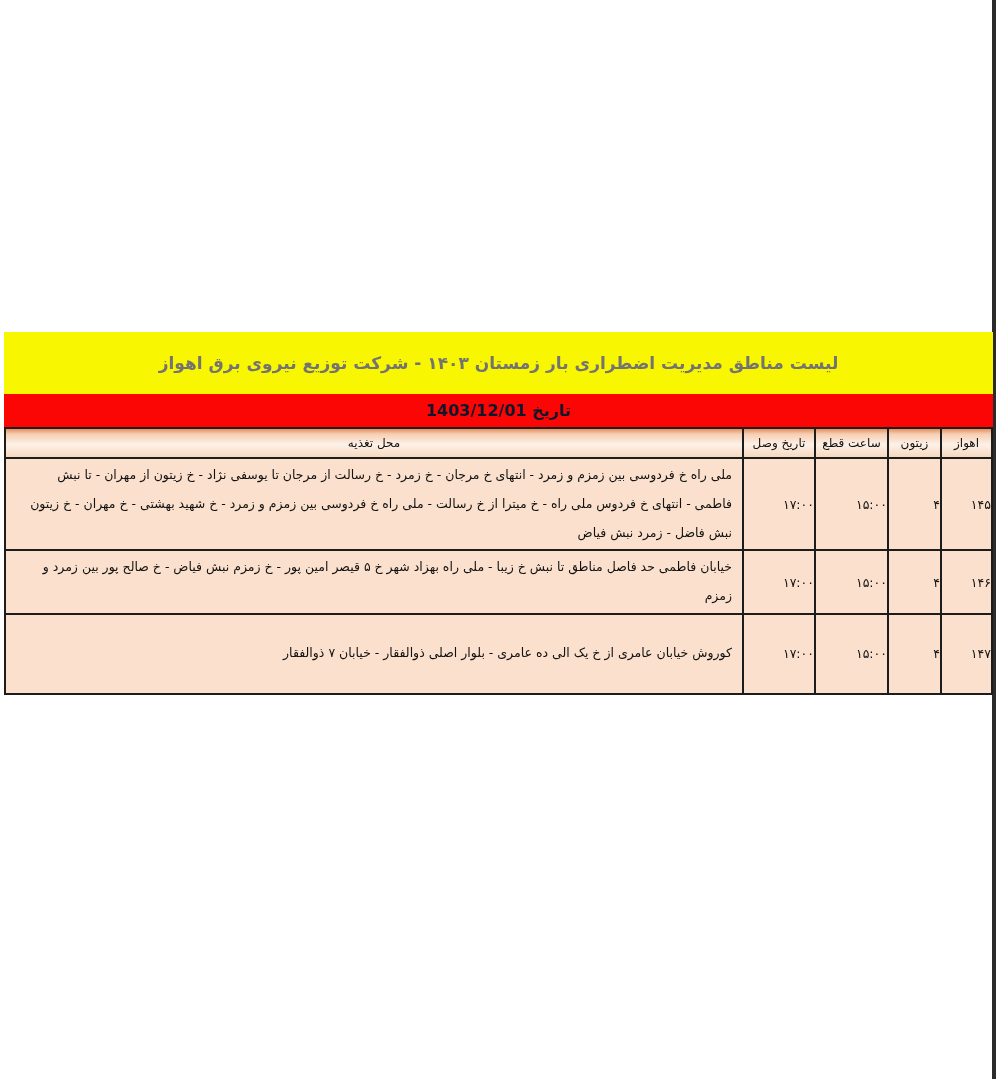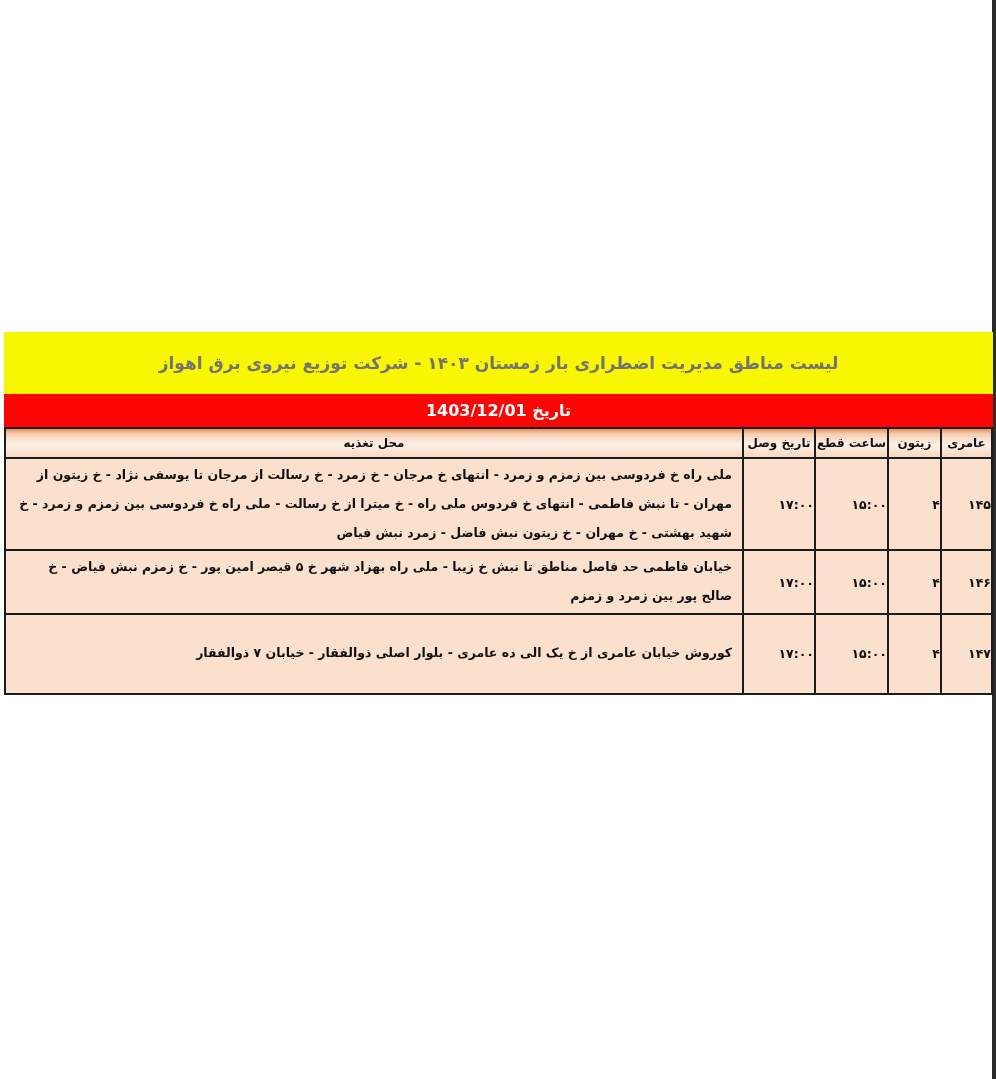--- a/index.html
+++ b/index.html
@@ -32,32 +32,32 @@
     color: #737373;
   }
   .date-band {
     height: 33px;
     background: #fb0505;
     display: flex;
     align-items: center;
     justify-content: center;
     font-size: 16px;
     font-weight: bold;
-    color: #ffffff;
+    color: #0f172a;
   }
   table.schedule {
     width: 100%;
     border-collapse: collapse;
     table-layout: fixed;
     direction: rtl;
   }
   table.schedule th, table.schedule td {
     border: 2px solid #1c1c1c;
     vertical-align: middle;
-    font-weight: bold;
+    font-weight: normal;
     color: #111;
   }
   table.schedule th {
     height: 30px;
     font-size: 12px;
     background: linear-gradient(180deg, #e58f5e 0%, #f6ceb2 18%, #fdf1e7 55%, #f6d8c0 100%);
   }
   table.schedule td {
     background: #fbe1cd;
     font-size: 12.5px;
@@ -93,21 +93,21 @@
   <table class="schedule">
     <colgroup>
       <col class="c-radif">
       <col class="c-block">
       <col class="c-cut">
       <col class="c-recon">
       <col class="c-loc">
     </colgroup>
     <thead>
       <tr>
-        <th>عامری</th>
+        <th>اهواز</th>
         <th>زیتون</th>
         <th>ساعت قطع</th>
         <th>تاریخ وصل</th>
         <th>محل تغذیه</th>
       </tr>
     </thead>
     <tbody>
       <tr class="r1">
         <td>۱۴۵</td>
         <td>۴</td>

